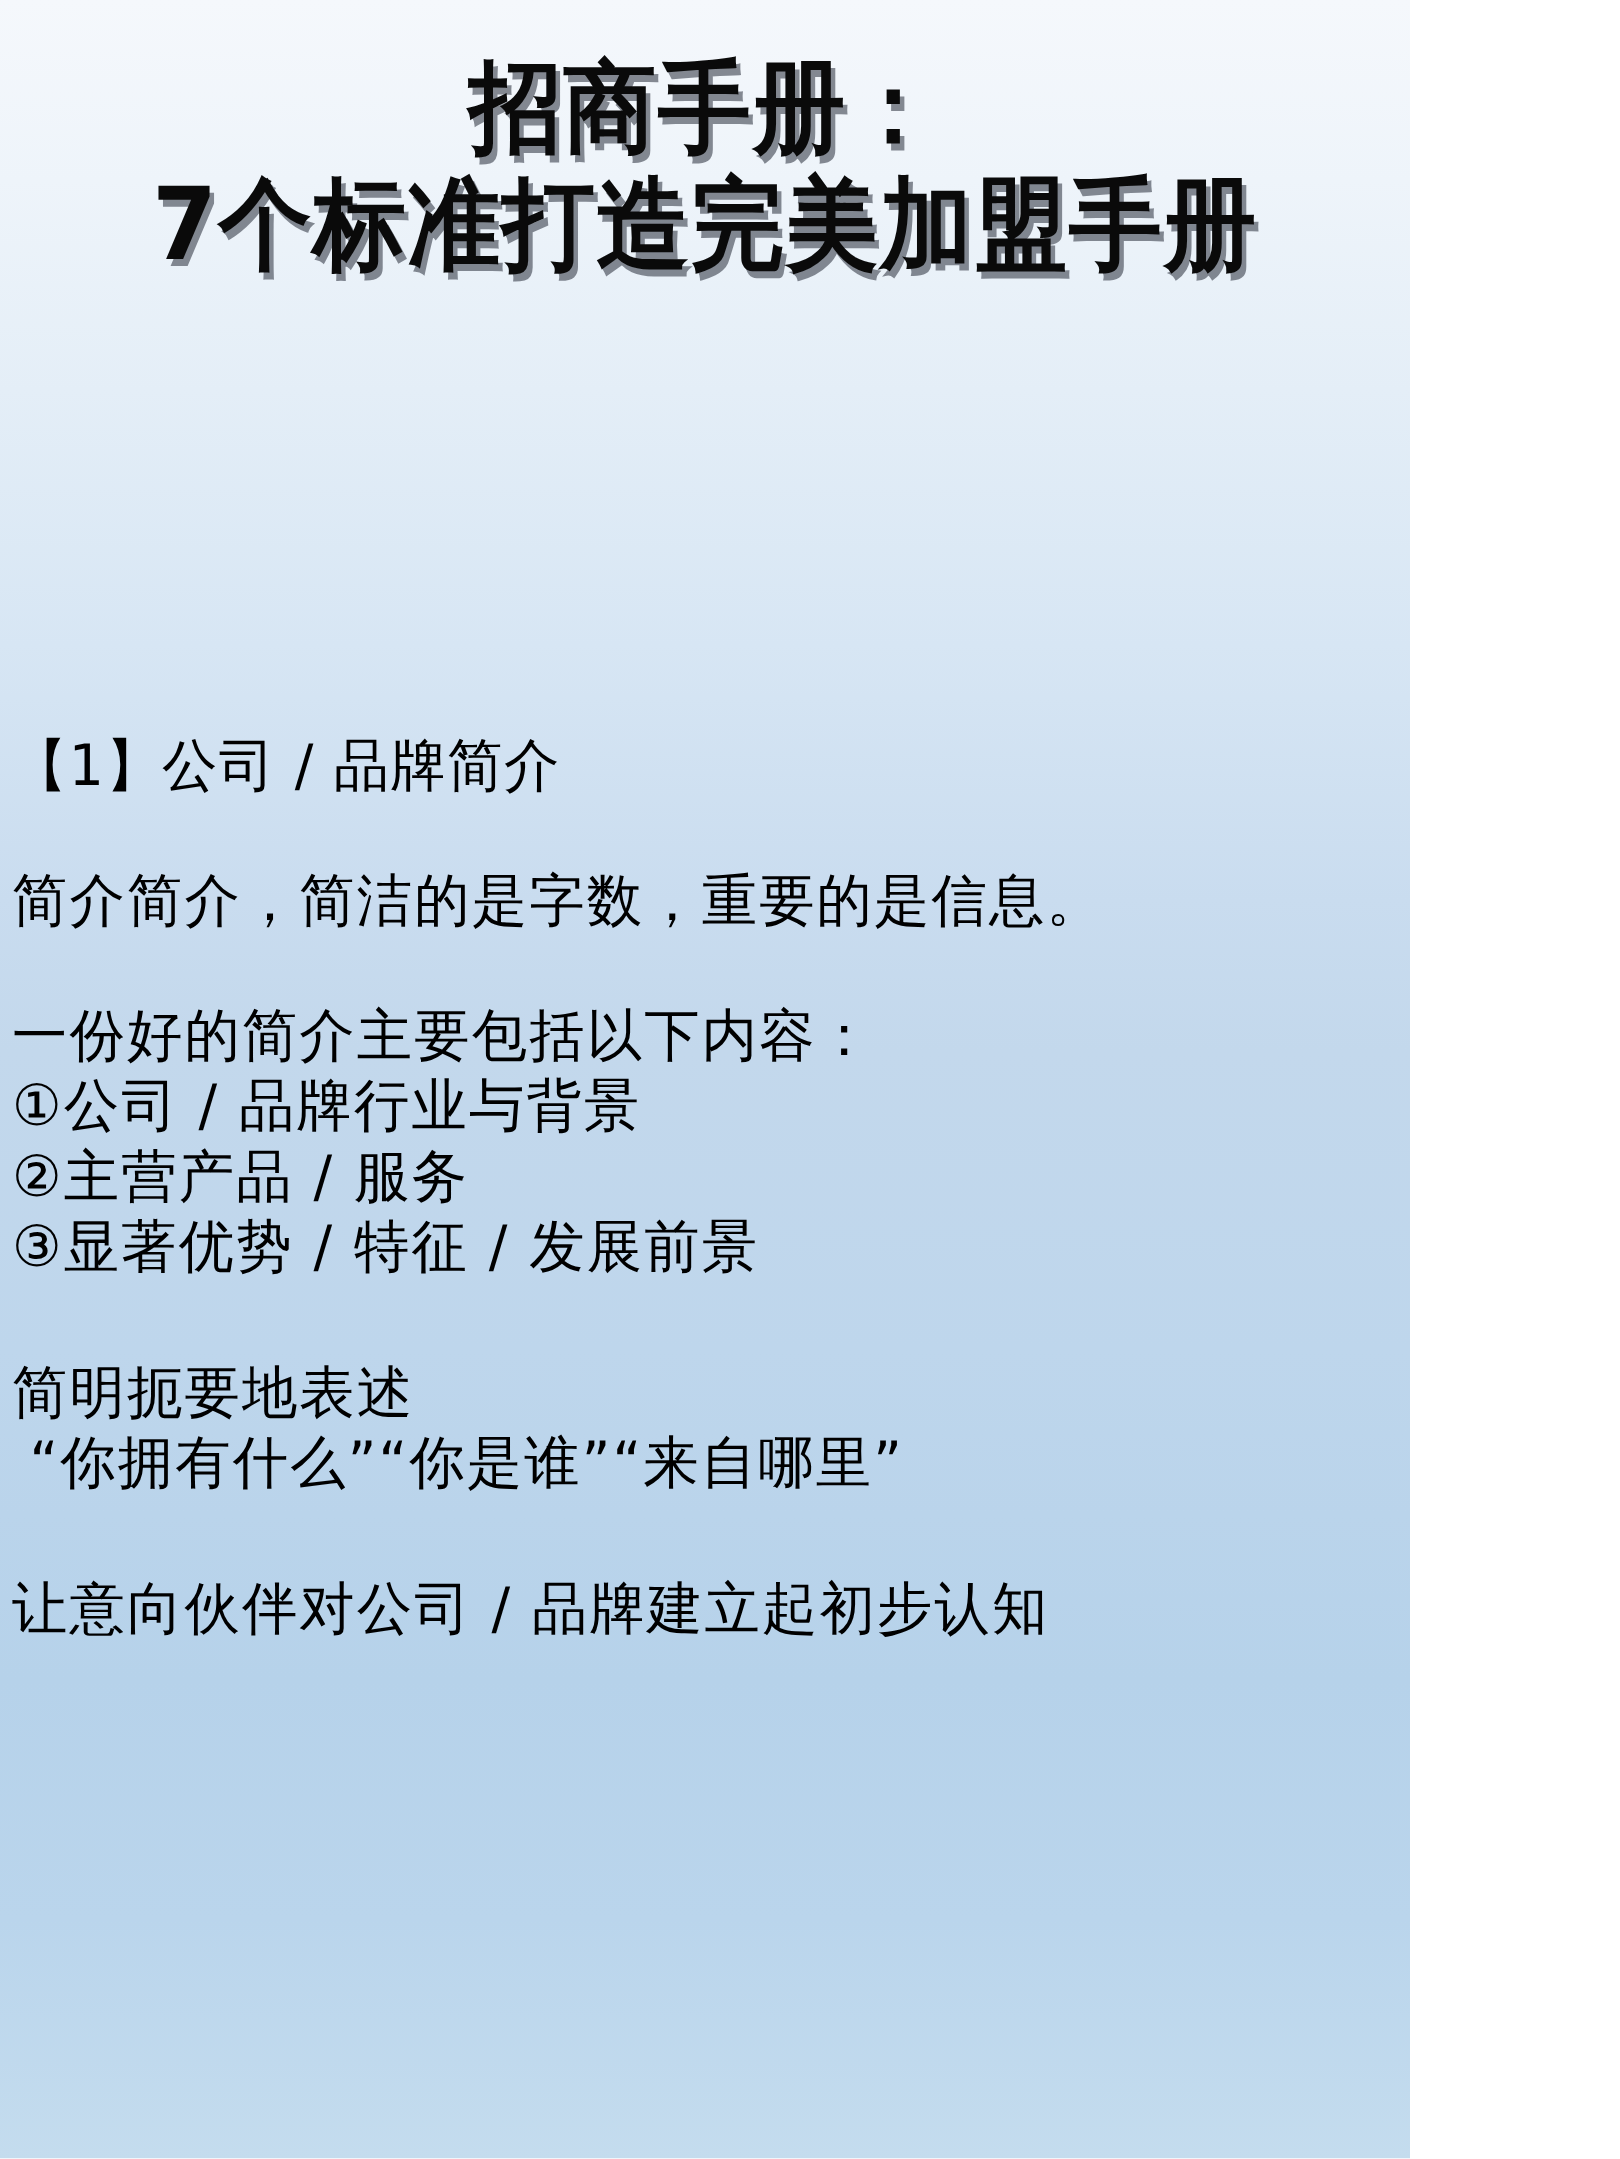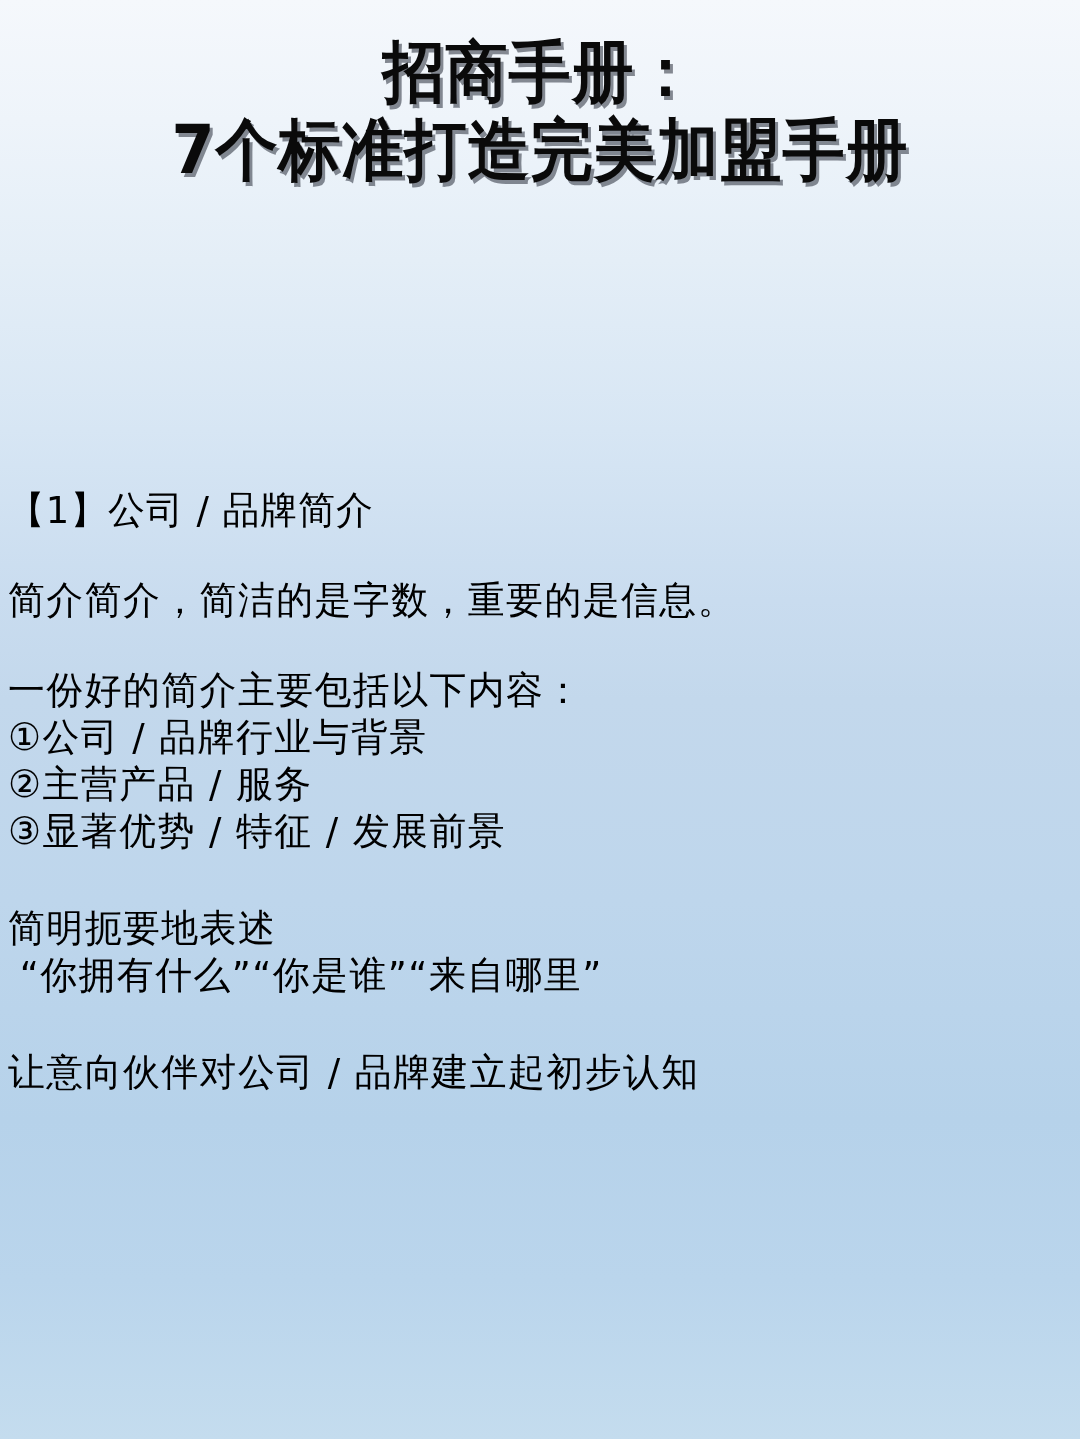--- a/index.html
+++ b/index.html
@@ -10,21 +10,21 @@
   body {
     width: 1080px;
     height: 1439px;
     overflow: hidden;
     font-family: "Liberation Sans", "DejaVu Sans", sans-serif;
     background: #ffffff;
   }
 
   .poster {
     position: relative;
-    width: 1080px;
+    width: 940px;
     height: 1439px;
     box-sizing: border-box;
     background: linear-gradient(
         to bottom,
         #f5f8fc 0px,
         #eef4fa 120px,
         #e4eef7 260px,
         #d7e6f4 430px,
         #c9dcef 600px,
         #c3d8ec 700px,

